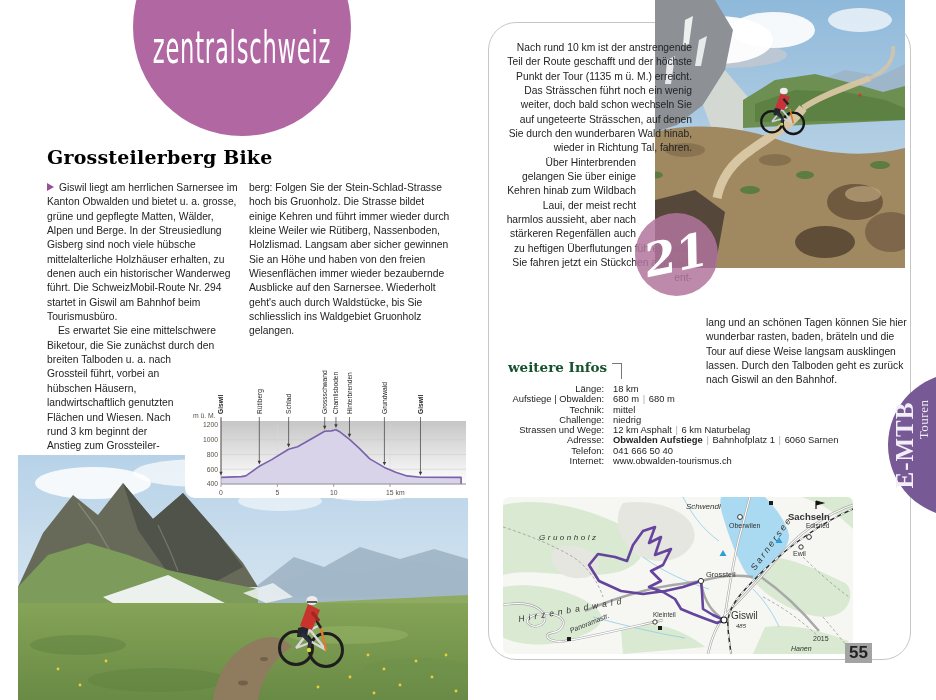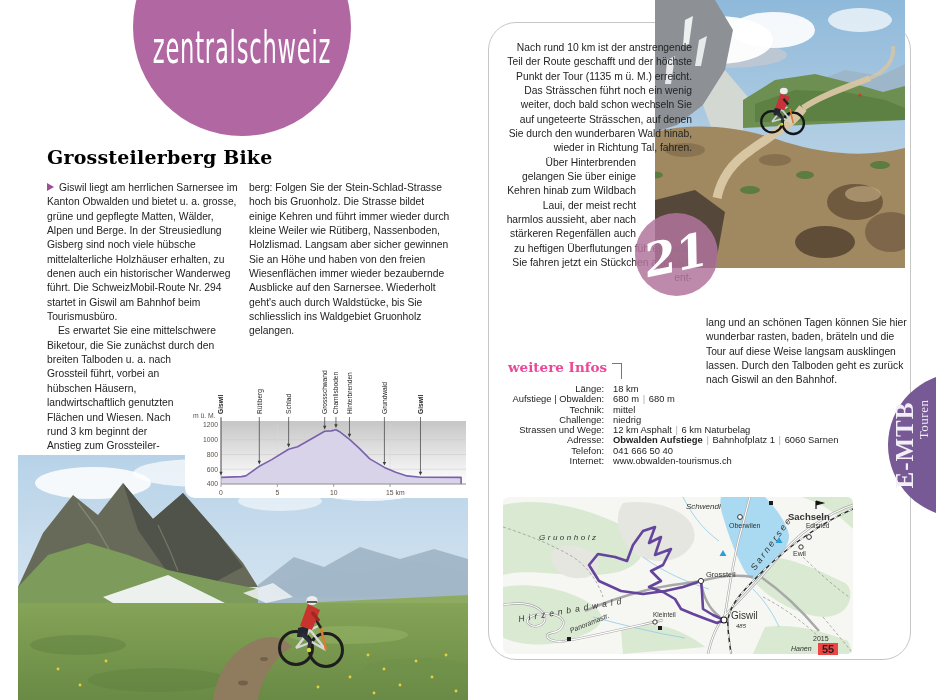--- a/index.html
+++ b/index.html
@@ -53,36 +53,36 @@
   .badge-21{
     position:absolute;left:635px;top:213px;width:83px;height:83px;border-radius:50%;
     background:rgba(178,118,158,.85);z-index:3;display:flex;align-items:center;justify-content:center;
   }
   .badge-21 .num{
     font-family:"DejaVu Serif",serif;font-style:italic;font-weight:700;font-size:46px;color:#fff;
     transform:rotate(-12deg);line-height:1;
   }
   .infos-head{
     position:absolute;left:508px;top:359px;z-index:2;
-    font-family:"DejaVu Serif","Liberation Serif",serif;font-weight:700;font-size:13.5px;color:#ec4899;
+    font-family:"DejaVu Serif","Liberation Serif",serif;font-weight:700;font-size:13.5px;color:#14532d;
   }
   .infos-head .bracket{
     display:inline-block;width:9px;height:15px;margin-left:5px;vertical-align:-7px;
     border-top:1.2px solid #777;border-right:1.2px solid #777;
   }
   .infos-table{position:absolute;left:498px;top:384px;width:345px;z-index:2;font-size:9.4px;line-height:9.9px;}
   .info-row{display:flex;margin-bottom:.35px;}
   .info-label{width:106px;text-align:right;flex:0 0 auto;color:#1d1d1d;}
   .info-value{margin-left:9px;color:#1d1d1d;}
   .info-value b{font-weight:700;}
   .sep{color:#a9a9a9;padding:0 1px;}
   .map-card{position:absolute;left:503px;top:497px;width:350px;height:157px;z-index:1;border-radius:6px;overflow:hidden;}
   .page-num{
-    position:absolute;left:818px;top:643px;z-index:5;background:#ef4444;padding:0 4px;
-    font-weight:700;font-size:11px;color:#222;
+    position:absolute;left:845px;top:643px;z-index:5;background:#a3a3a3;padding:0 4px;
+    font-weight:700;font-size:17px;color:#222;
   }
   .tab-emtb{
     position:absolute;left:888px;top:373px;width:144px;height:144px;border-radius:50%;
     background:#765995;z-index:6;
   }
   .tab-rot{
     position:absolute;inset:0;display:flex;align-items:center;justify-content:center;
     transform:rotate(-90deg) translateY(-47px);
   }
   .tab-text{display:flex;flex-direction:column;align-items:flex-end;color:#f2edf6;

